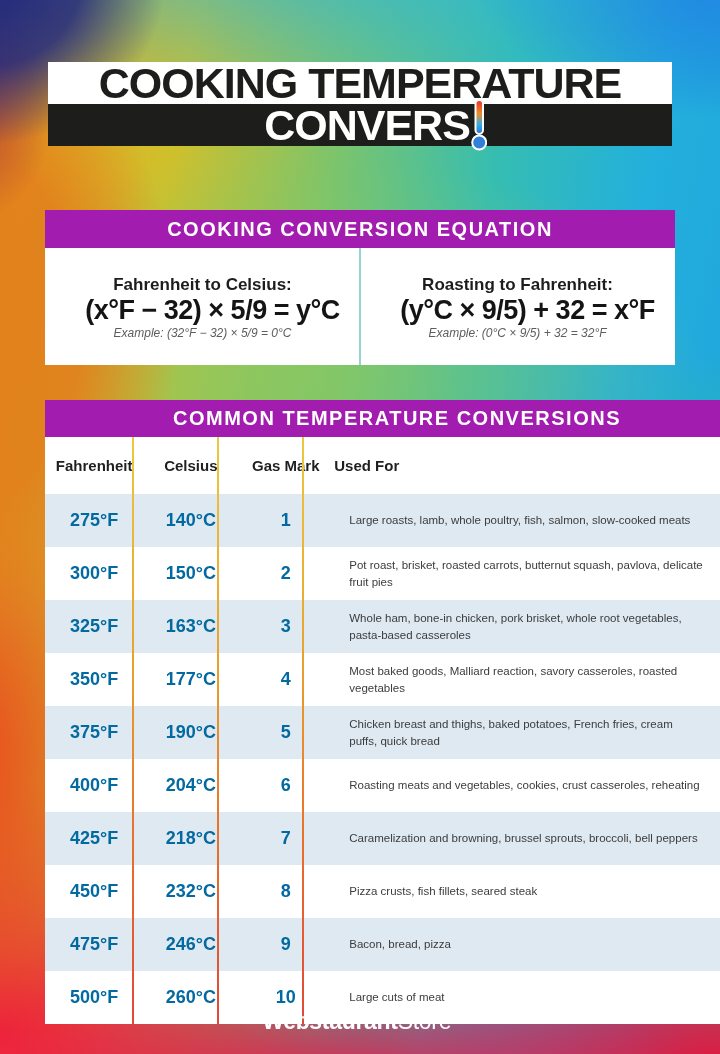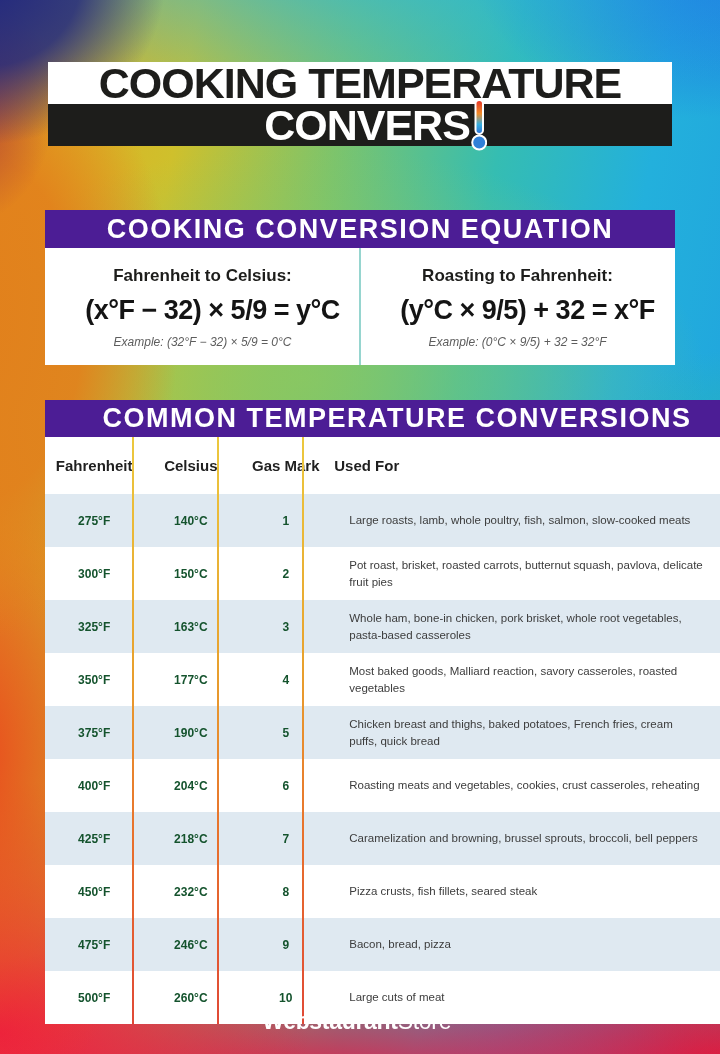--- a/index.html
+++ b/index.html
@@ -25,38 +25,38 @@
   
   .title-block{position:absolute;left:48px;top:62px;width:624px;}
   .band{height:42px;display:flex;align-items:center;justify-content:center;}
   .band-white{background:#ffffff;}
   .band-black{background:#1d1d1b;padding-left:32px;}
   .title-text{font-size:43px;font-weight:bold;letter-spacing:-1px;color:#1d1d1b;white-space:nowrap;}
   .band-black .title-text{color:#ffffff;display:flex;align-items:center;}
   .thermo{display:inline-block;margin:0 1px;position:relative;top:5px;}
   
   .eq{position:absolute;left:45px;top:210px;width:630px;}
-  .bar{background:#4c1d95;height:38px;display:flex;align-items:center;justify-content:center;
-       color:#fff;font-size:27px;font-weight:bold;letter-spacing:1.5px;white-space:nowrap;}
+  .bar{background:#a21caf;height:38px;display:flex;align-items:center;justify-content:center;
+       color:#fff;font-size:20px;font-weight:bold;letter-spacing:1.5px;white-space:nowrap;}
   .eq-body{background:#ffffff;height:117px;position:relative;display:flex;}
-  .eq-col{flex:1;display:flex;flex-direction:column;align-items:center;justify-content:center;gap:9px;padding-top:2px;}
+  .eq-col{flex:1;display:flex;flex-direction:column;align-items:center;justify-content:center;padding-top:2px;}
   .eq-divider{position:absolute;left:50%;top:0;bottom:0;width:2px;margin-left:-1px;background:#96d5cf;}
   .eq-label{font-size:17px;font-weight:bold;color:#1d1d1b;}
   .eq-formula{font-size:27px;font-weight:bold;color:#141414;letter-spacing:-.5px;margin-left:20px;}
   .eq-example{font-size:12px;font-style:italic;color:#5d5d5d;}
   
   .conv{position:absolute;left:45px;top:400px;width:704px;}
   .conv .bar{height:37px;}
   .tbl-wrap{position:relative;background:#ffffff;}
   table{width:100%;border-collapse:collapse;table-layout:fixed;}
   col.cf{width:88px;} col.cc{width:85px;} col.cg{width:85px;} col.cu{width:372px;}
   th{height:55px;font-size:15px;font-weight:bold;color:#1f1f1f;text-align:center;white-space:nowrap;}
   th.lu{text-align:left;}
   td{height:51px;vertical-align:middle;}
-  td.vf,td.vc,td.vg{text-align:center;font-size:12px;font-weight:bold;color:#14532d;}
+  td.vf,td.vc,td.vg{text-align:center;font-size:18px;font-weight:bold;color:#0369a1;}
   td.vu{font-size:11.5px;color:#3c3c3c;line-height:1.45;padding-left:16px;padding-right:46px;text-align:left;}
   tr.alt{background:#dfe9f1;}
   .col-divider{position:absolute;top:0;bottom:0;width:2px;
      background:linear-gradient(180deg,#ecc83e 0%,#e8a22e 38%,#e8712c 68%,#e04936 100%);}
   .d1{left:87px;} .d2{left:172px;} .d3{left:257px;}
   
   .footer{position:absolute;left:0;right:0;top:1008px;text-align:center;color:#ffffff;white-space:nowrap;}
   .brand-bold{font-size:23px;font-weight:bold;letter-spacing:-.3px;}
   .brand-light{font-size:23px;font-weight:normal;letter-spacing:-.3px;}
   .regmark{font-size:9px;vertical-align:top;position:relative;top:2px;}

